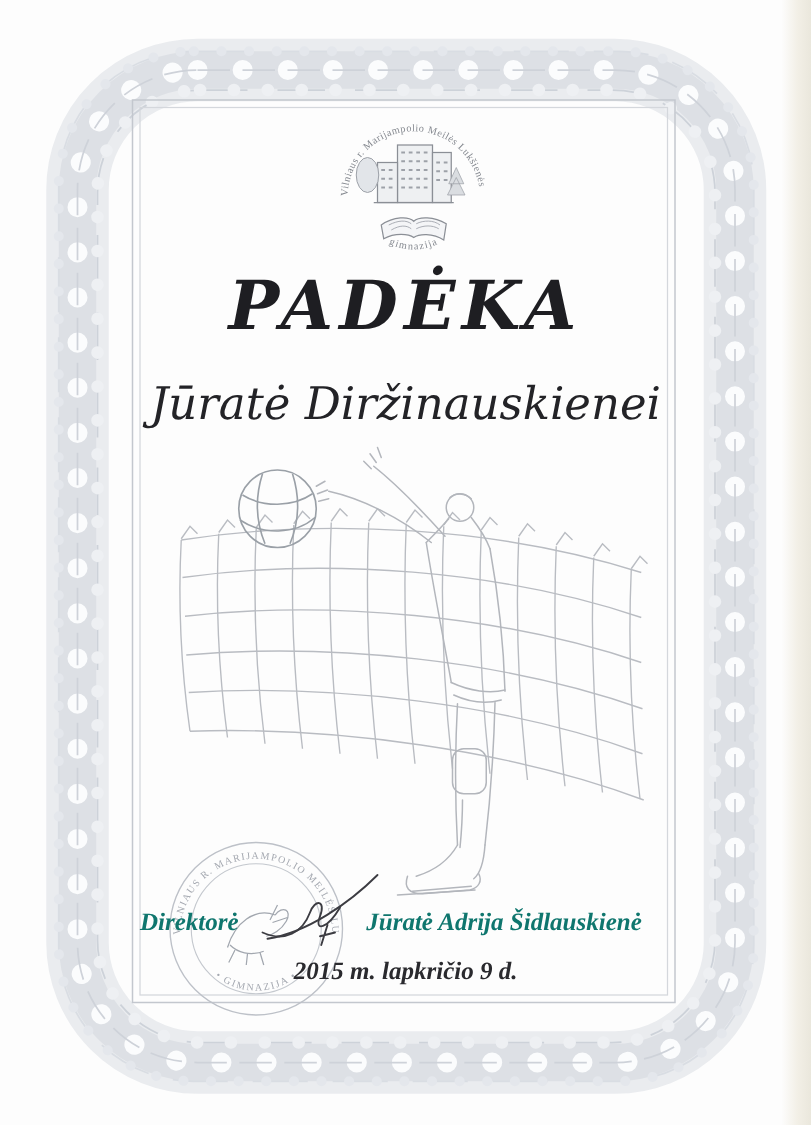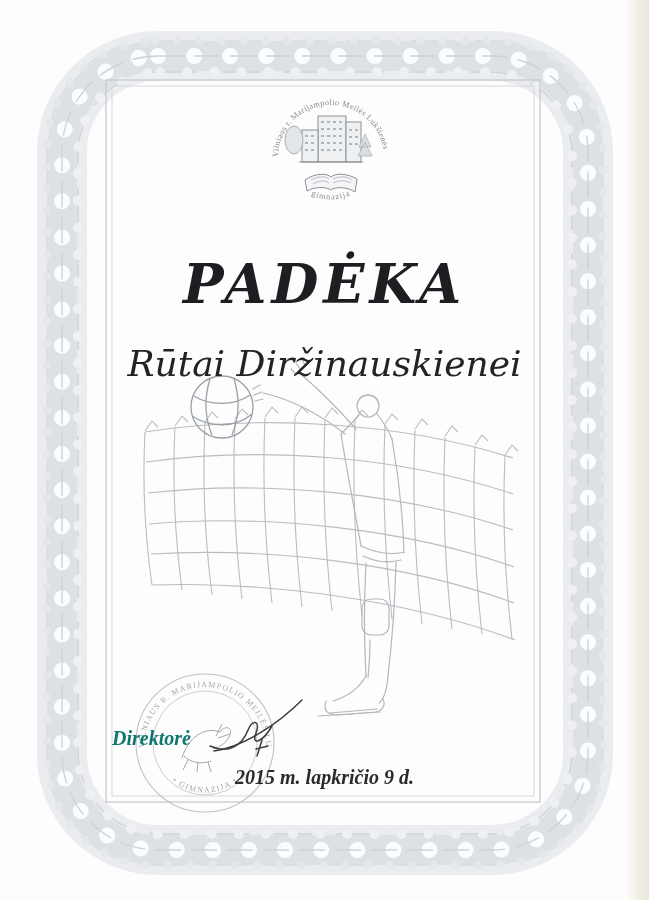--- a/index.html
+++ b/index.html
@@ -8,21 +8,21 @@
     background:#fdfdfd;
     font-family:"DejaVu Serif", serif;
   }
   .scan-edge-right {
     position:absolute; top:0; right:0; width:24px; height:100%;
     background:linear-gradient(90deg, rgba(242,239,231,0) 0%, #f2efe6 55%, #eae7dc 100%);
     z-index:4; pointer-events:none;
   }
   svg.layer { position:absolute; left:0; top:0; z-index:1; }
   .lace { z-index:0; }
-  .text-layer { position:absolute; left:0; width:100%; text-align:center; z-index:3;margin-top:40px; }
+  .text-layer { position:absolute; left:0; width:100%; text-align:center; z-index:3; }
   .title {
     top:212px; font-size:54px; font-style:italic; font-weight:600;
     letter-spacing:5px; color:#1e1e22;
   }
   .recipient {
     top:303px; font-size:36px; font-style:italic; font-weight:500; color:#232327;
   }
   .body-text {
     top:441px; font-size:30px; font-style:italic; font-weight:500;
     color:#2a2a2e; line-height:41px;
@@ -150,21 +150,21 @@
     <text font-size="8.2" fill="#84888f" letter-spacing="0.4" font-family="Liberation Serif, serif">
       <textPath href="#emb-top" startOffset="1">Vilniaus r. Marijampolio Meilės Lukšienės</textPath>
     </text>
     <text font-size="8.2" fill="#84888f" letter-spacing="1" text-anchor="middle" font-family="Liberation Serif, serif">
       <textPath href="#emb-bot" startOffset="50%">gimnazija</textPath>
     </text>
   </svg>
 
   <div class="text-layer title">PADĖKA</div>
 
-  <div class="text-layer recipient">Rūtai Diržinauskienei</div>
+  <div class="text-layer recipient">Jūratė Diržinauskienei</div>
 
   <div class="text-layer body-text">
   </div>
 
   <svg class="stamp-svg" width="154" height="154" viewBox="0 0 154 154">
     <defs>
       <path id="st-top" d="M 16,82 A 61,61 0 1 1 138,82" fill="none"></path>
       <path id="st-bot" d="M 26,88 A 53,53 0 0 0 128,88" fill="none"></path>
     </defs>
     <circle cx="77" cy="77" r="69" fill="none" stroke="#bdc1c8" stroke-width="1.1"></circle>
@@ -186,17 +186,18 @@
 
   <svg class="sign-svg" width="120" height="80" viewBox="0 0 120 80">
     <g stroke="#3c3c42" stroke-width="1.5" fill="none" stroke-linecap="round">
       <path d="M12,58 C30,66 44,58 50,42 C54,31 63,32 58,45 C53,58 64,55 74,38"></path>
       <path d="M16,63 C48,58 82,34 104,12"></path>
       <path d="M64,52 l-5,16 M58,61 l12,-3"></path>
     </g>
   </svg>
 
   <div class="cred sig-role">Direktorė</div>
+  <div class="cred sig-name">Jūratė Adrija Šidlauskienė</div>
 
   <div class="date-line">2015 m. lapkričio 9 d.</div>
 
   <div class="scan-edge-right"></div>
 </div>
 
 </body></html>

